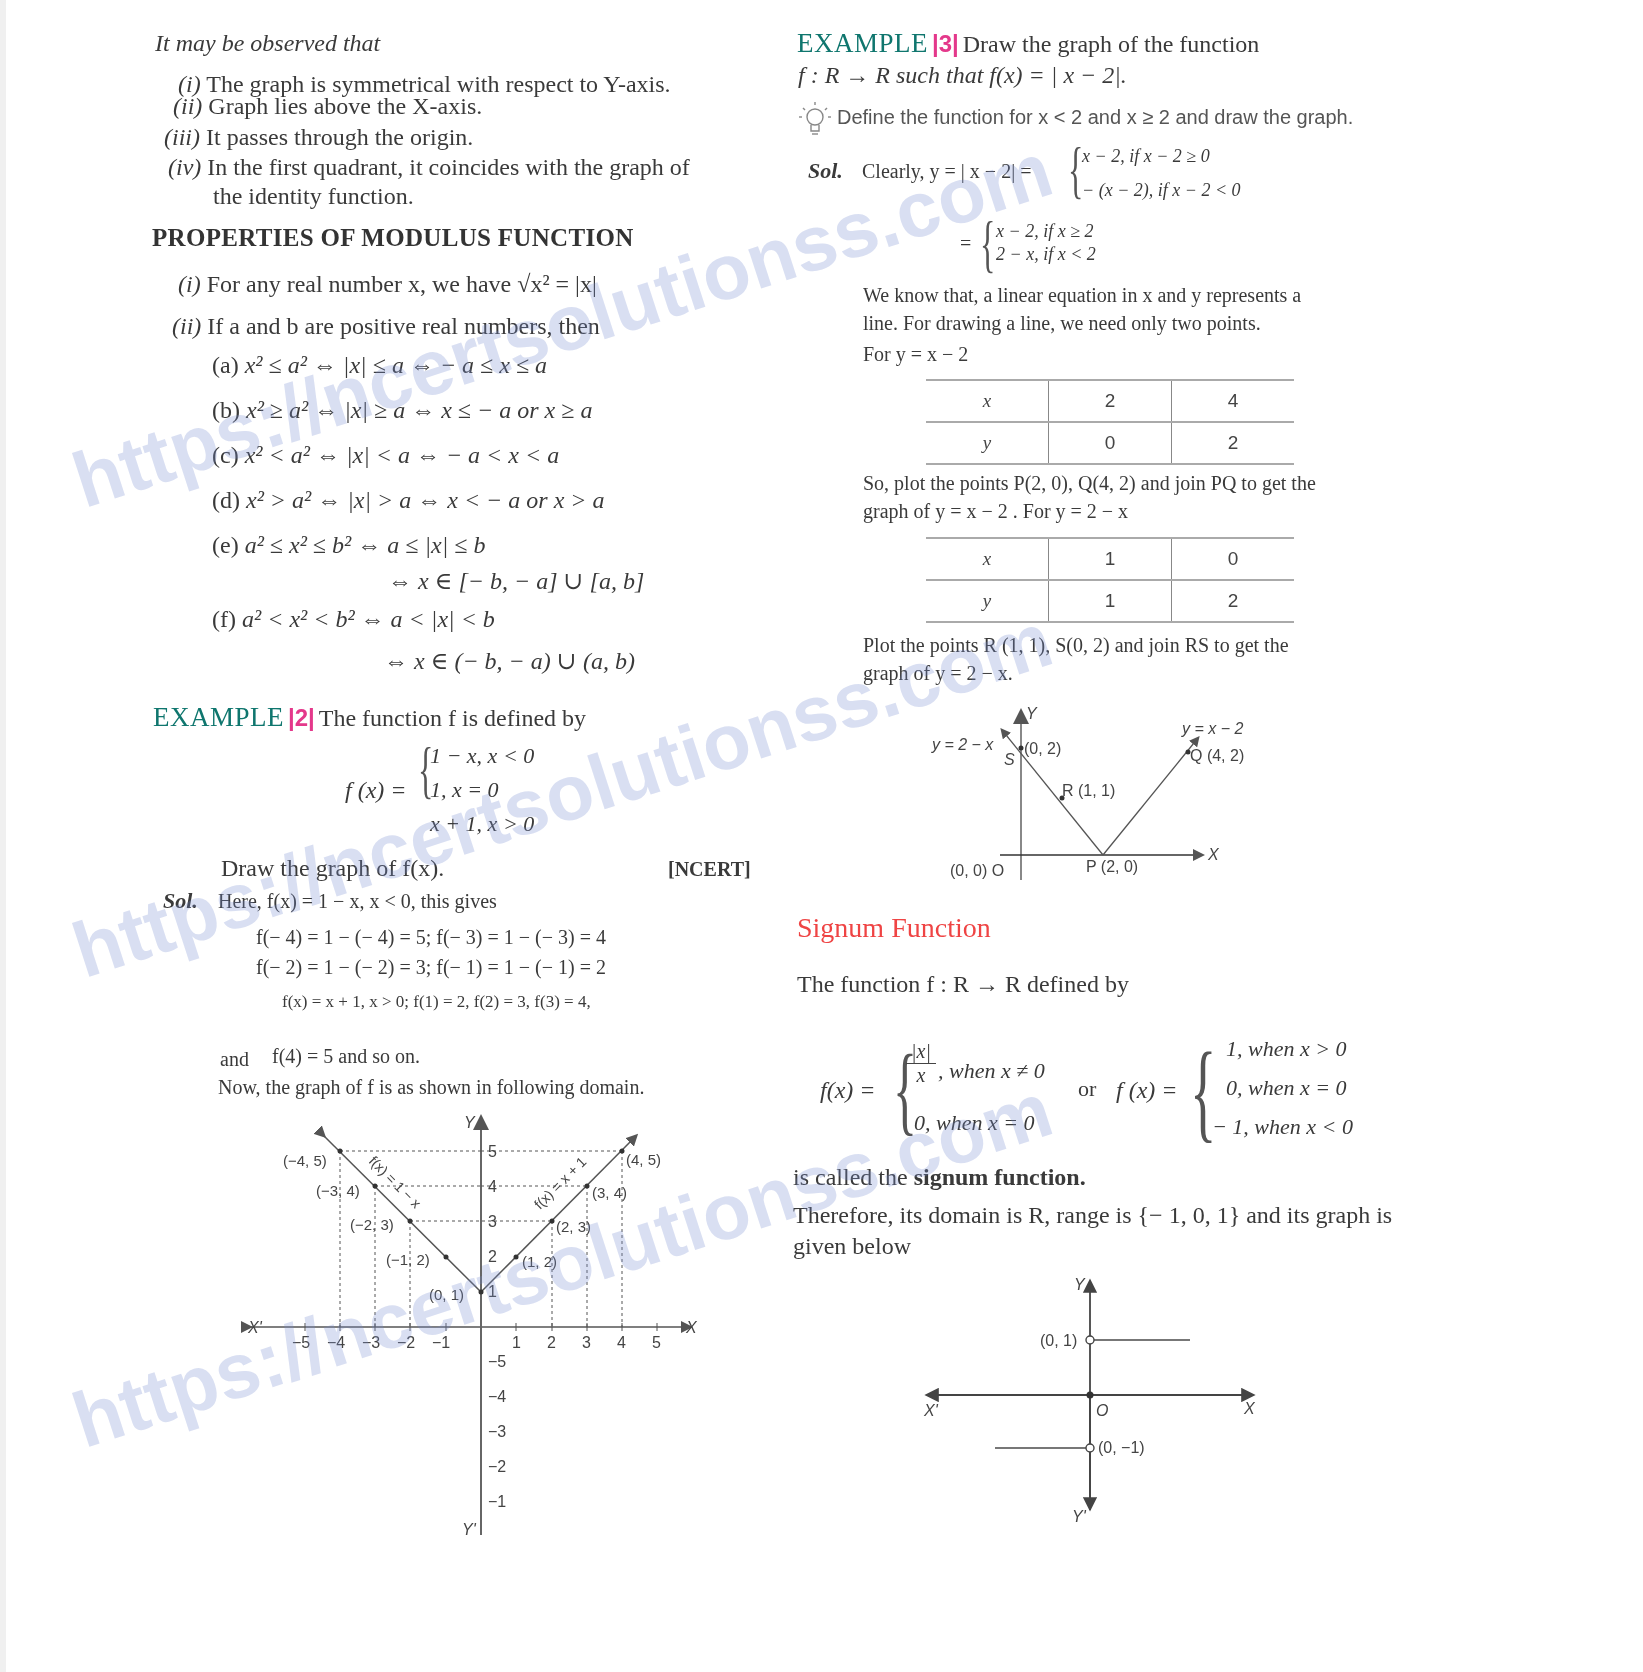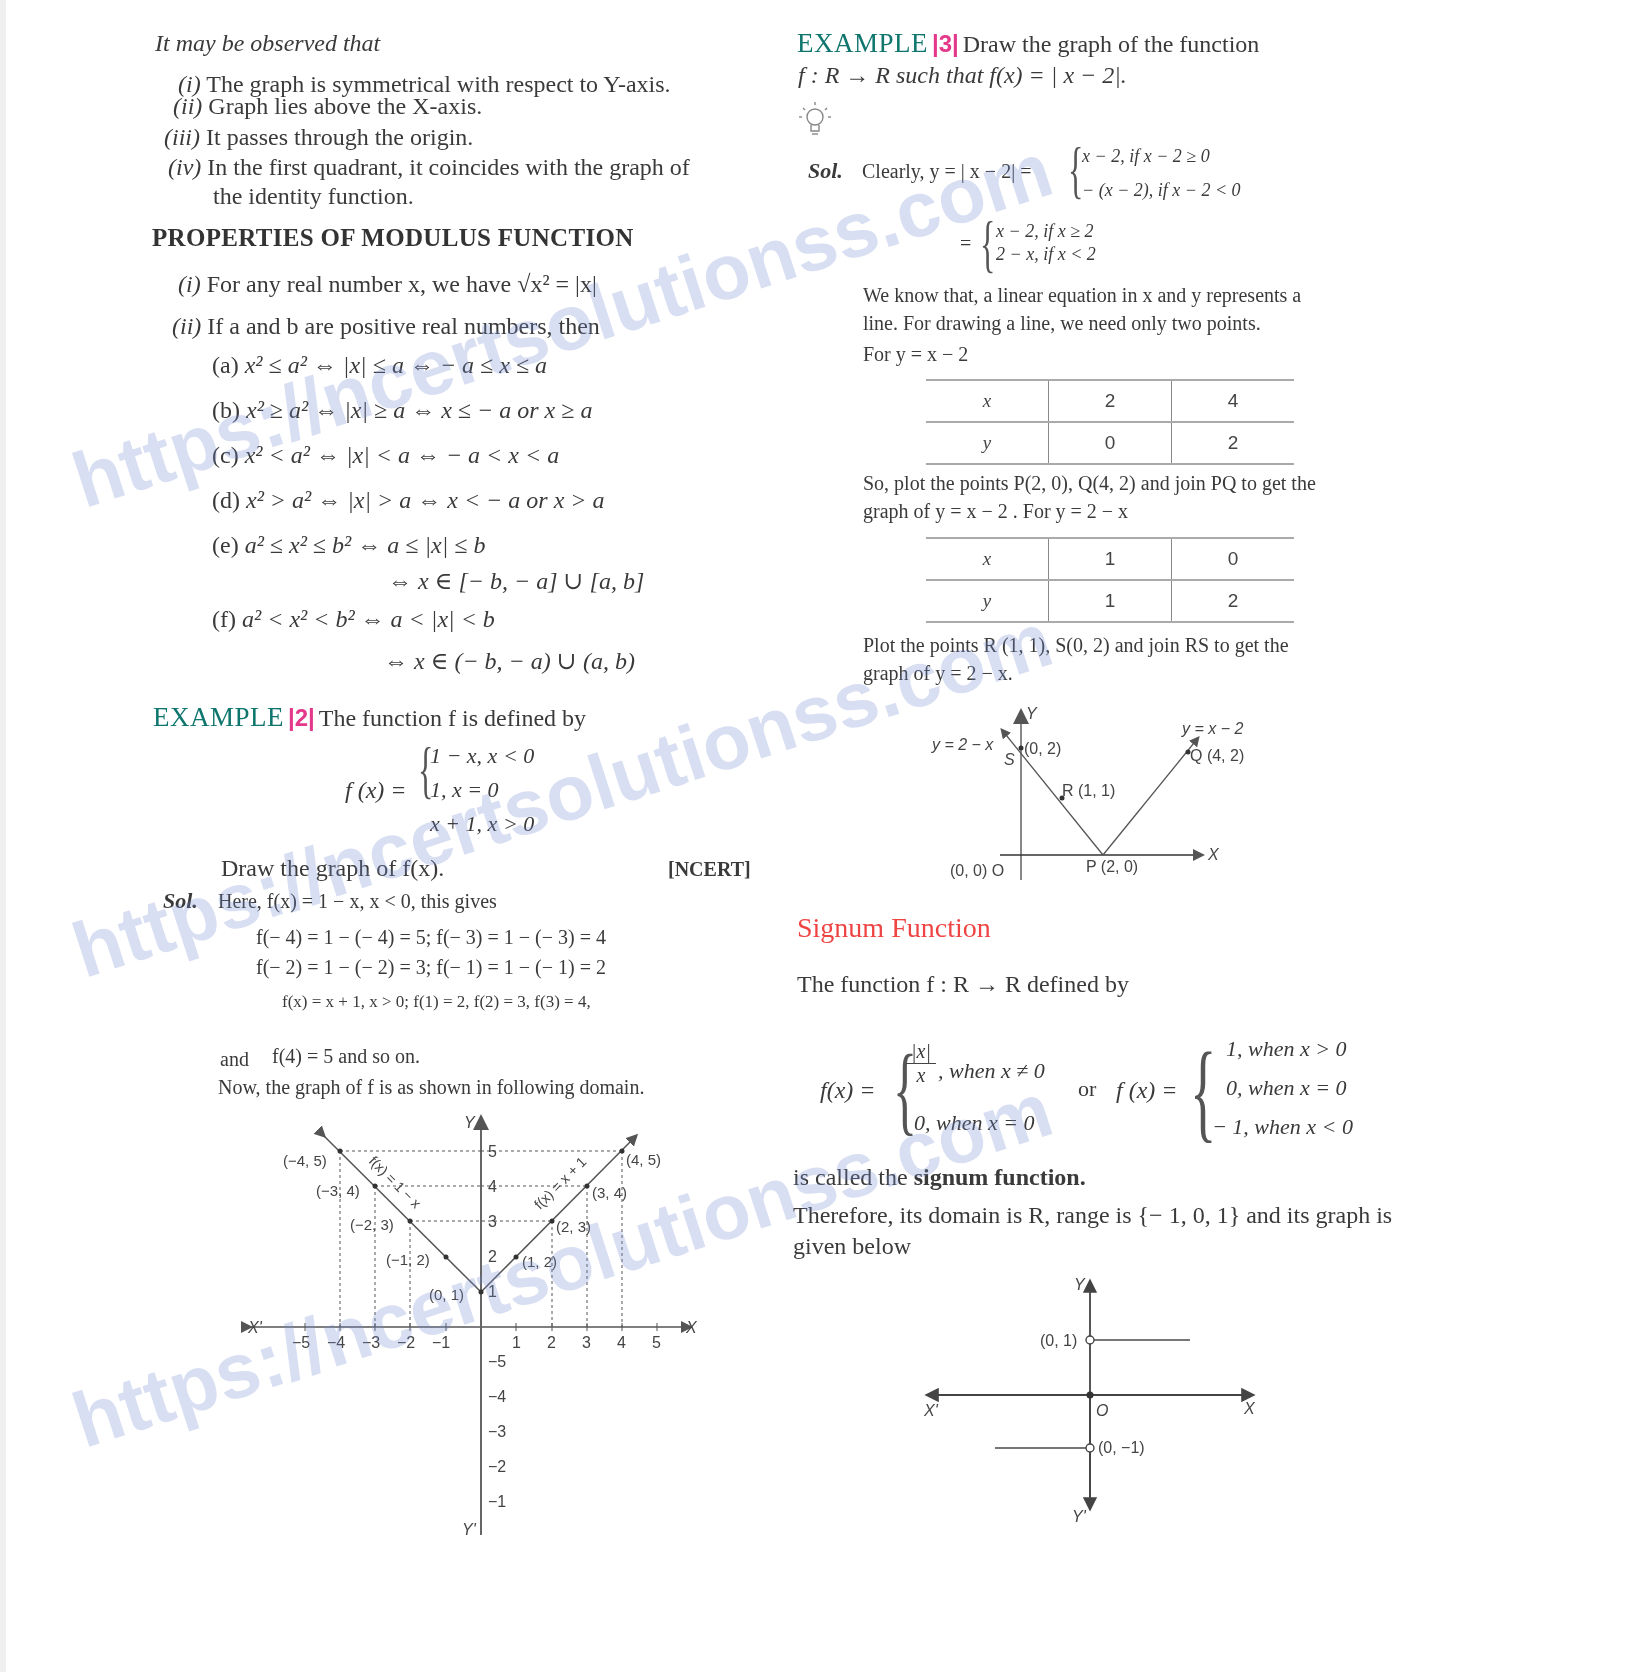--- a/index.html
+++ b/index.html
@@ -219,20 +219,21 @@
         <circle cx="18" cy="17" r="8"></circle>
         <path d="M14,25 L14,31 L22,31 L22,25"></path>
         <line x1="15" y1="34" x2="21" y2="34"></line>
         <line x1="18" y1="2" x2="18" y2="5"></line>
           <line x1="6" y1="8" x2="8" y2="10"></line>
           <line x1="30" y1="8" x2="28" y2="10"></line>
         <line x1="2" y1="17" x2="5" y2="17"></line>
           <line x1="31" y1="17" x2="34" y2="17"></line>
       </g>
     </svg>
+    <span class="hint">Define the function for x &lt; 2 and x ≥ 2 and draw the graph.</span>
   </div>
 
   <div class="abs" style="left:808px;top:158px;font-size:22px;font-style:italic;font-weight:bold;">Sol.</div>
   <div class="abs" style="left:862px;top:160px;font-size:20px;">Clearly,  y = | x − 2| =</div>
   <div class="abs brace" style="left:1068px;top:140px;">{</div>
   <div class="abs i" style="left:1082px;top:146px;font-size:18px;">x − 2,        if x − 2 ≥ 0</div>
   <div class="abs i" style="left:1082px;top:180px;font-size:18px;">− (x − 2), if x − 2 &lt; 0</div>
 
   <div class="abs" style="left:960px;top:232px;font-size:20px;">=</div>
   <div class="abs brace" style="left:980px;top:214px;">{</div>

